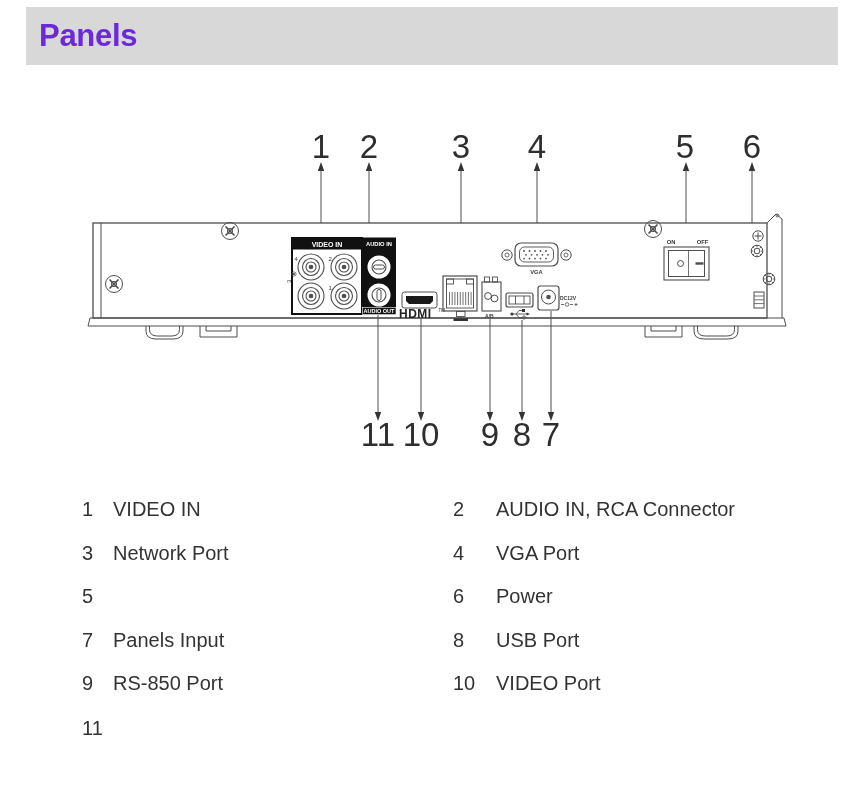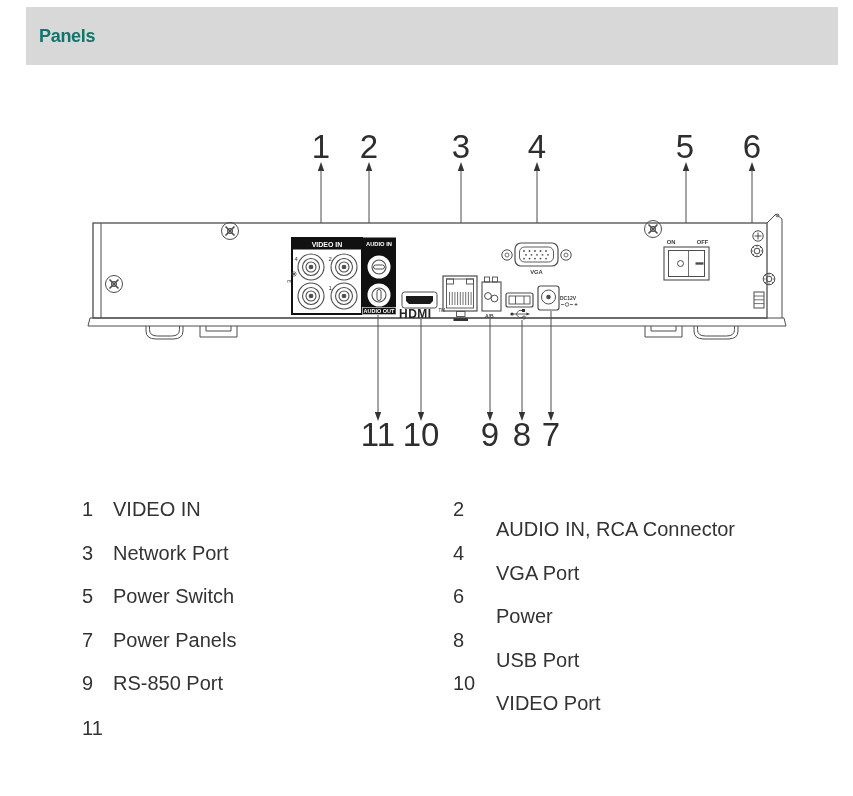--- a/index.html
+++ b/index.html
@@ -5,42 +5,42 @@
   html,body{margin:0;padding:0;}
   body{
     width:853px;height:796px;position:relative;background:#ffffff;
     font-family:"Liberation Sans",sans-serif;overflow:hidden;
   }
   .header-bar{
     position:absolute;left:26px;top:7px;width:812px;height:58px;
     background:#d8d8d8;display:flex;align-items:center;
   }
   .header-title{
-    margin-left:13px;font-size:18px;font-weight:bold;color:#0f766e;
+    margin-left:13px;font-size:31px;font-weight:bold;color:#6d28d9;
     letter-spacing:-0.3px;
   }
   .diagram{position:absolute;left:0;top:115px;width:853px;height:345px;}
   svg text{font-family:"Liberation Sans",sans-serif;fill:#333;}
   .callout-num{font-size:33px;fill:#2e2e2e;text-anchor:middle;}
   .port-label-bold{font-size:5.8px;font-weight:bold;fill:#3a3a3a;text-anchor:middle;}
   .white-label{fill:#ffffff;font-weight:bold;text-anchor:middle;}
   .hdmi-logo{font-size:12px;font-weight:bold;letter-spacing:0.5px;fill:#222;}
   .hdmi-tm{font-size:4.5px;fill:#222;}
   .tiny-label{font-size:5px;font-weight:bold;fill:#3a3a3a;}
   .ln{stroke:#4d4d4d;stroke-width:1;fill:none;}
   .outline{stroke:#4d4d4d;stroke-width:1.3;fill:#ffffff;}
   .outline-thin{stroke:#4d4d4d;stroke-width:1;fill:none;}
   .blackbox{fill:#111111;stroke:#111111;}
   .legend{position:absolute;left:0;top:0;width:853px;}
   .legend-row{position:absolute;left:0;height:24px;width:853px;}
   .legend-row span{position:absolute;font-size:20px;color:#333;white-space:nowrap;}
   .lnum{left:82px;}
   .llabel{left:113px;}
   .rnum{left:453px;}
-  .rlabel{left:496px;margin-top:20px;}
+  .rlabel{left:496px;}
 </style>
 </head>
 <body>
 
 <div class="header-bar">
   <div class="header-title">Panels</div>
 </div>
 
 <div class="diagram">
 <svg width="853" height="345" viewBox="0 0 853 345">
@@ -283,27 +283,26 @@
     <span class="rlabel">AUDIO IN, RCA Connector</span>
   </div>
   <div class="legend-row" style="top:542px">
     <span class="lnum">3</span>
     <span class="llabel">Network Port</span>
     <span class="rnum">4</span>
     <span class="rlabel">VGA Port</span>
   </div>
   <div class="legend-row" style="top:585px">
     <span class="lnum">5</span>
-    <span class="llabel">Power Switch</span>
     <span class="rnum">6</span>
     <span class="rlabel">Power</span>
   </div>
   <div class="legend-row" style="top:629px">
     <span class="lnum">7</span>
-    <span class="llabel">Power Panels</span>
+    <span class="llabel">Panels Input</span>
     <span class="rnum">8</span>
     <span class="rlabel">USB Port</span>
   </div>
   <div class="legend-row" style="top:672px">
     <span class="lnum">9</span>
     <span class="llabel">RS-850 Port</span>
     <span class="rnum">10</span>
     <span class="rlabel">VIDEO Port</span>
   </div>
   <div class="legend-row" style="top:717px">

